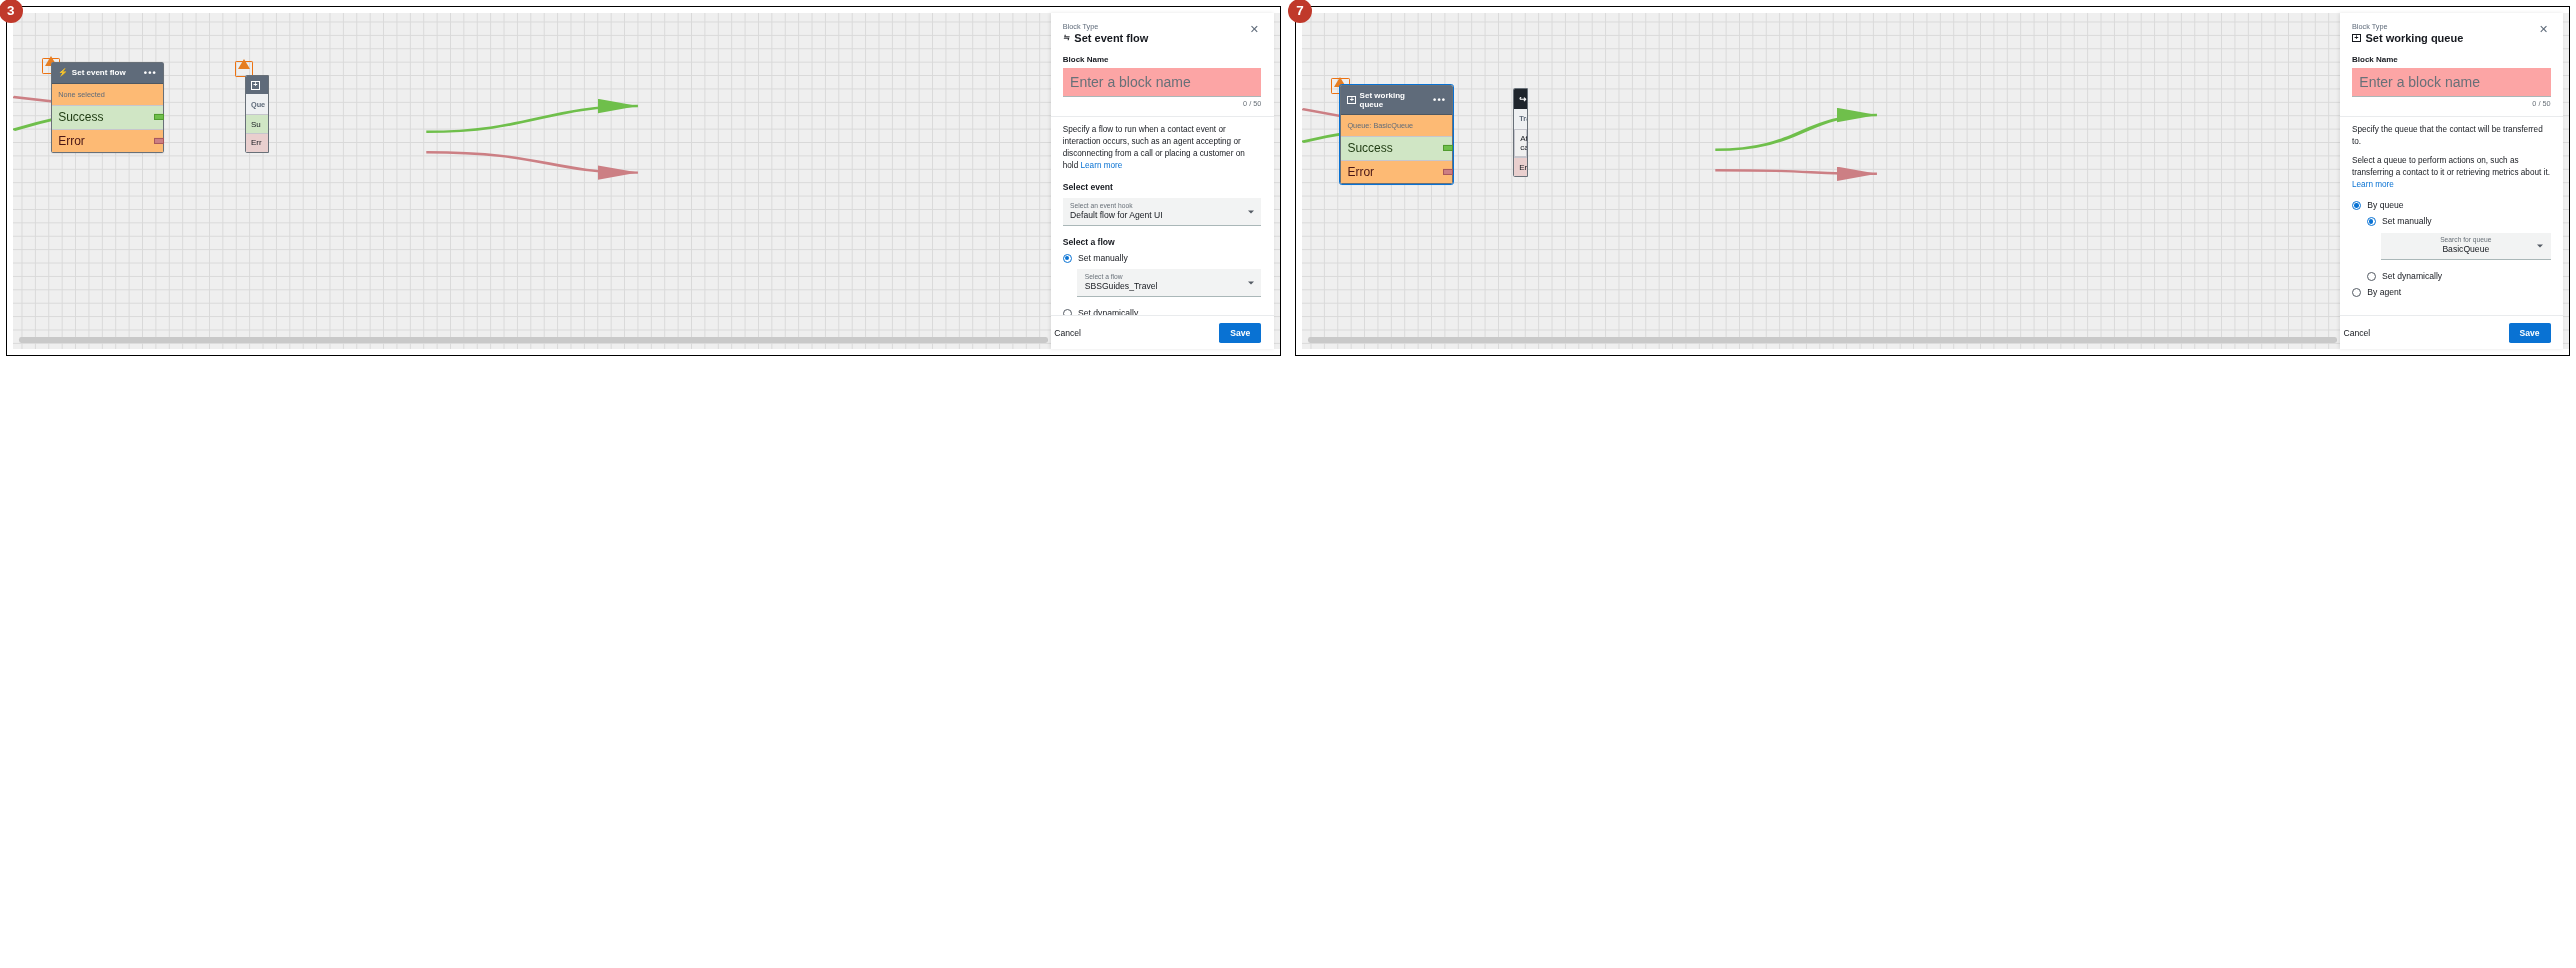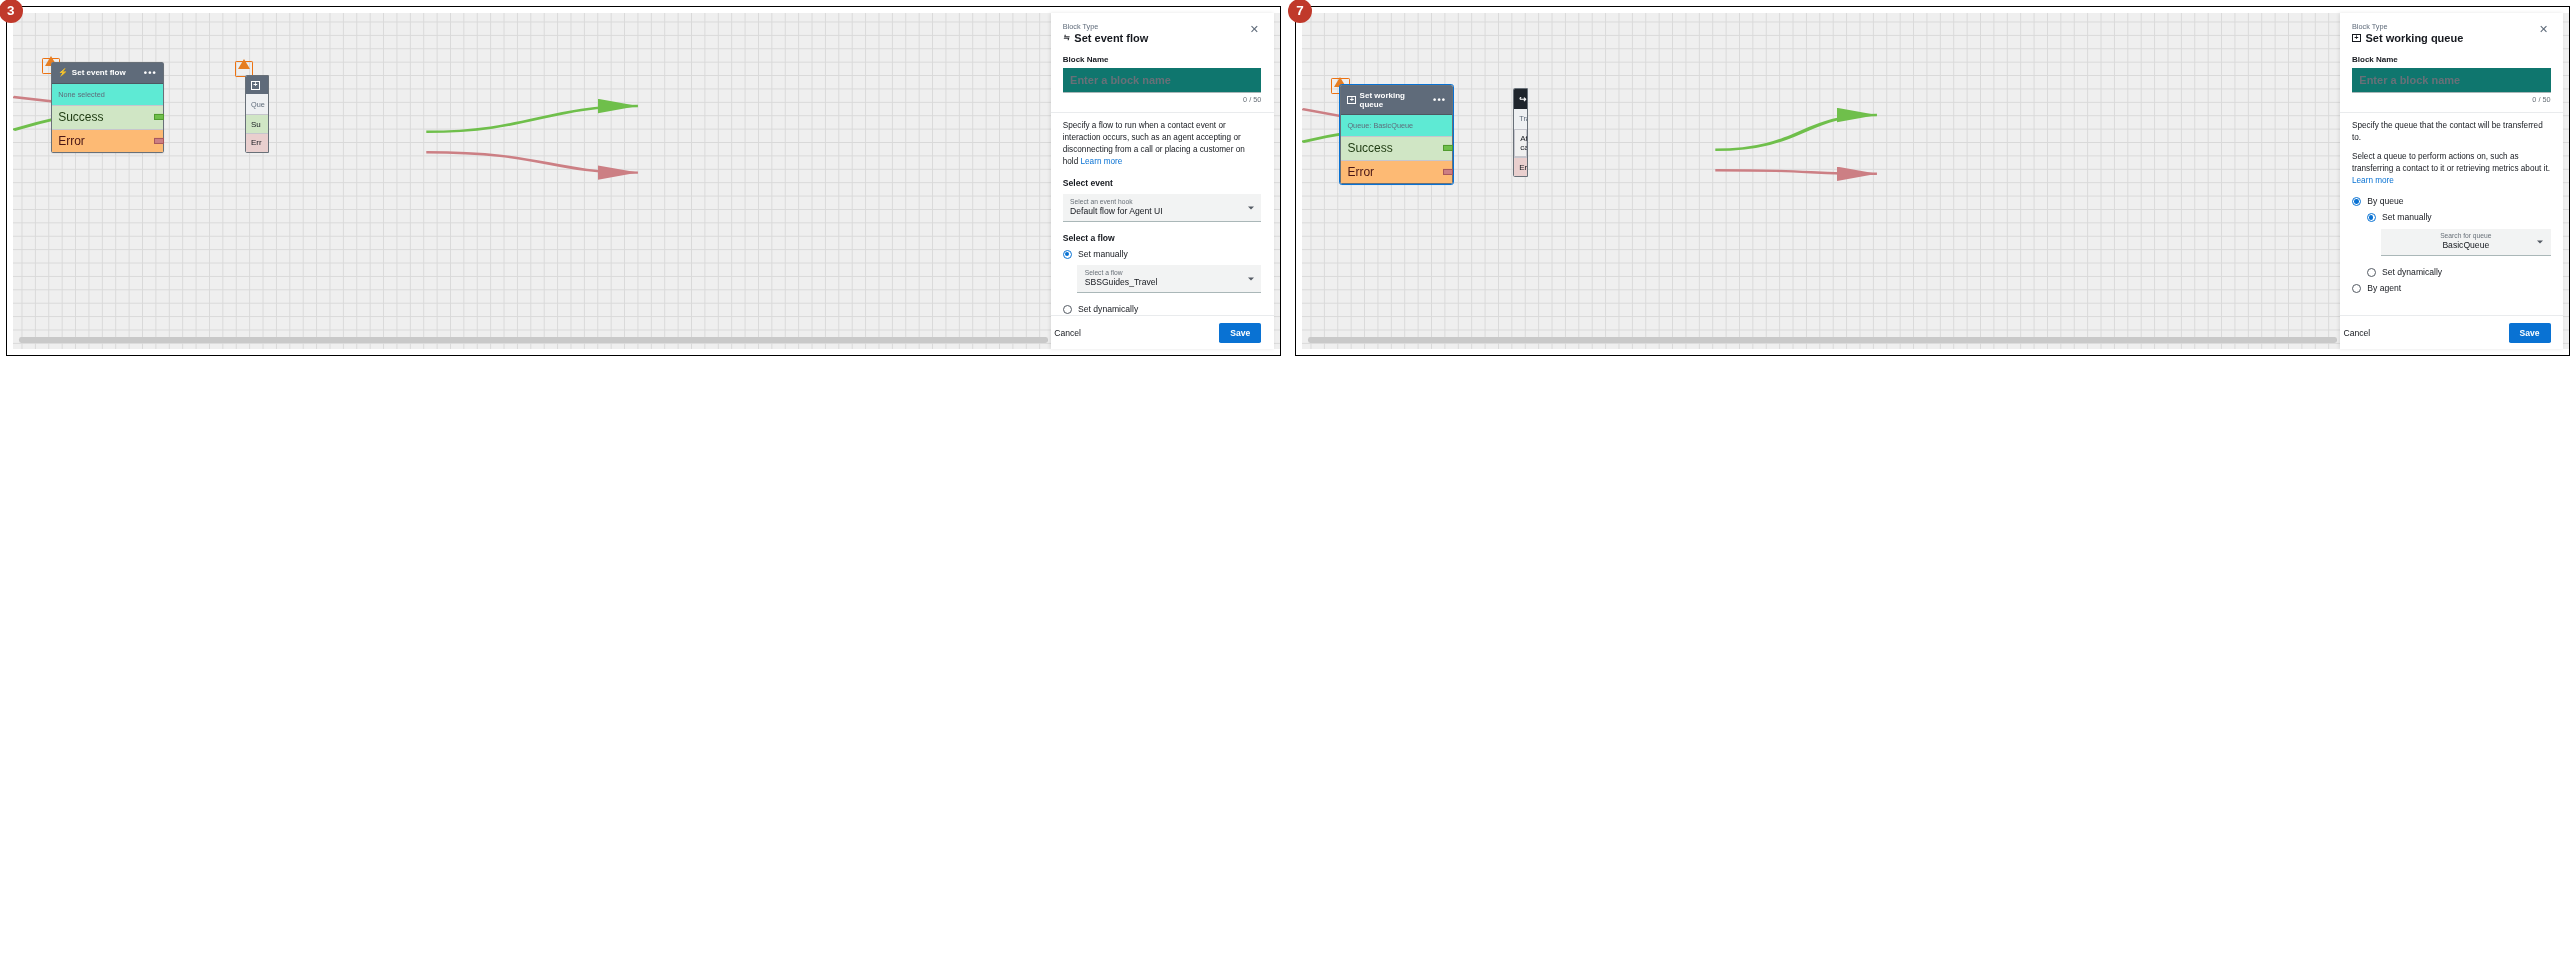--- a/index.html
+++ b/index.html
@@ -55,21 +55,21 @@
     padding: 4.9px 6.1px;
     display: flex; align-items: center; gap: 3.7px;
     font-weight: 600;
     border-bottom: 0.6px solid #4d5761;
   }
   .fb-dots { margin-left: auto; letter-spacing: 1.2px; font-size: 9.2px; cursor: grab; }
   .fb-sub {
     padding: 6.1px 6.1px;
     color: #5f6b7a;
     font-size: 7.3px;
-    background: #5eead4;
+    background: #fdba74;
   }
   .fb-out {
     padding: 4.3px 6.1px;
     border-top: 0.6px solid #c6c6cd;
     position: relative;
     font-size: 12px;
   }
   .fb-out.success { background: #d0e6c5; color:#1e3a11; }
   .fb-out.error   { background: #fdba74; color:#4a1716; }
   .fb-out .nub {
@@ -106,21 +106,21 @@
     border-radius:1.8px 0 0 1.8px;
     overflow:hidden;
     background:#fff;
     font-size:8px;
   }
   .peek-block.dark .pk-header { background:#1f252c; }
   .pk-header {
     background:#5f6b7a; color:#fff; padding:4.9px 4.9px;
     display:flex; align-items:center; gap:3.7px; font-weight:600;
   }
-  .pk-sub { padding:5.5px 4.9px; color:#5f6b7a; font-size:7.3px; background:#eef0f2; }
+  .pk-sub { padding:5.5px 4.9px; color:#5f6b7a; font-size:7.3px; background:#eef0f2;font-weight:bold; }
   .pk-out { padding:4.3px 4.9px; border-top:0.6px solid #c6c6cd; }
   .pk-out.success { background:#d0e6c5; }
   .pk-out.error { background:#e9cfce; }
   .pk-out.cap { background:#f0f0f0; border:0.6px solid #c6c6cd; }
 
   
   svg.wires { position:absolute; top:0; left:0; width:100%; height:100%; pointer-events:none; }
 
   
   .side-panel {
@@ -136,23 +136,22 @@
   .sp-top { display:flex; align-items:flex-start; }
   .sp-title-small { font-size:7.3px; color:#5f6b7a; }
   .sp-title { font-size:11px; font-weight:700; display:flex; align-items:center; gap:4.9px; margin-top:1.2px; }
   .sp-close {
     margin-left:auto; font-size:11px; color:#5f6b7a; cursor:pointer;
     padding:1.2px 2.4px;
   }
   .sp-label { font-size:8px; font-weight:600; margin-top:11px; margin-bottom:3.7px; }
   .sp-input {
     width:100%; border:none; border-bottom:0.6px solid #aab7b8;
-    background:#0f766e; padding:6.1px 7.3px; font-size:11px;
+    background:#fca5a5; padding:6.1px 7.3px; font-size:14px;
     color:#16191f;
-    font-weight:bold;
   }
   .sp-input::placeholder { color:#687078; }
   .sp-counter { text-align:right; font-size:7.3px; color:#687078; margin-top:2.4px; }
   .sp-hr { border:none; border-top:0.6px solid #e9ebed; margin:7.3px -12.2px; }
   .sp-body { flex:1; overflow:auto; }
   .sp-body p { font-size:8.2px; color:#16191f; line-height:1.45; }
   .sp-body a { color:#0972d3; text-decoration:none; }
   .sp-section-title { font-weight:700; margin-top:11px; margin-bottom:6.1px; font-size:8.6px; }
 
   .dropdown {

